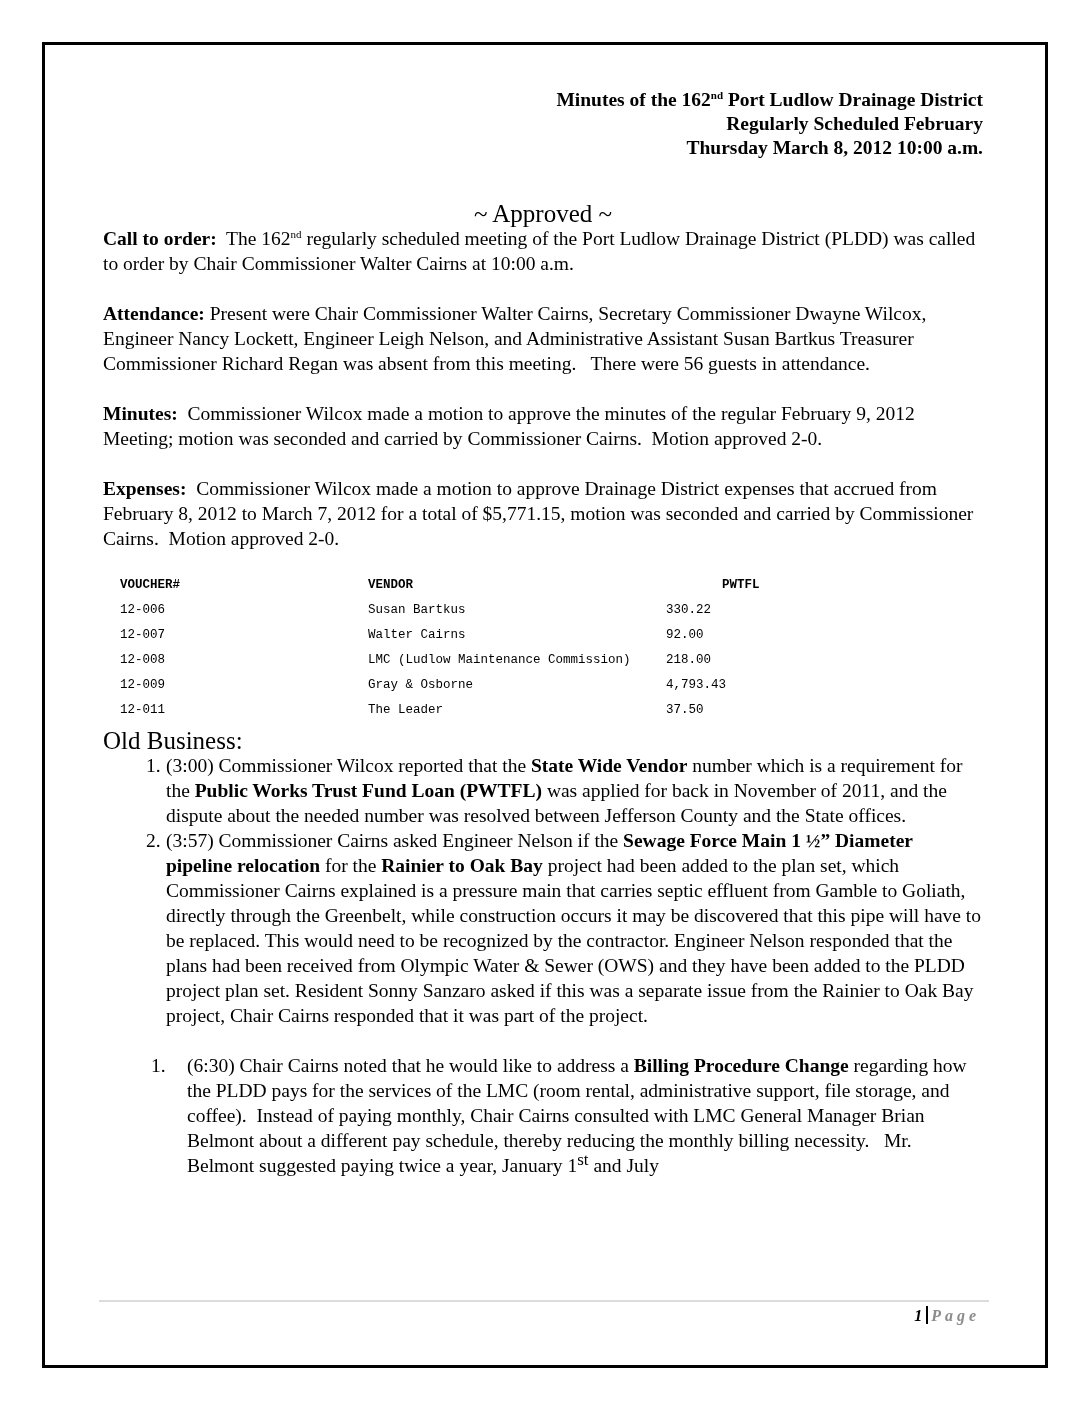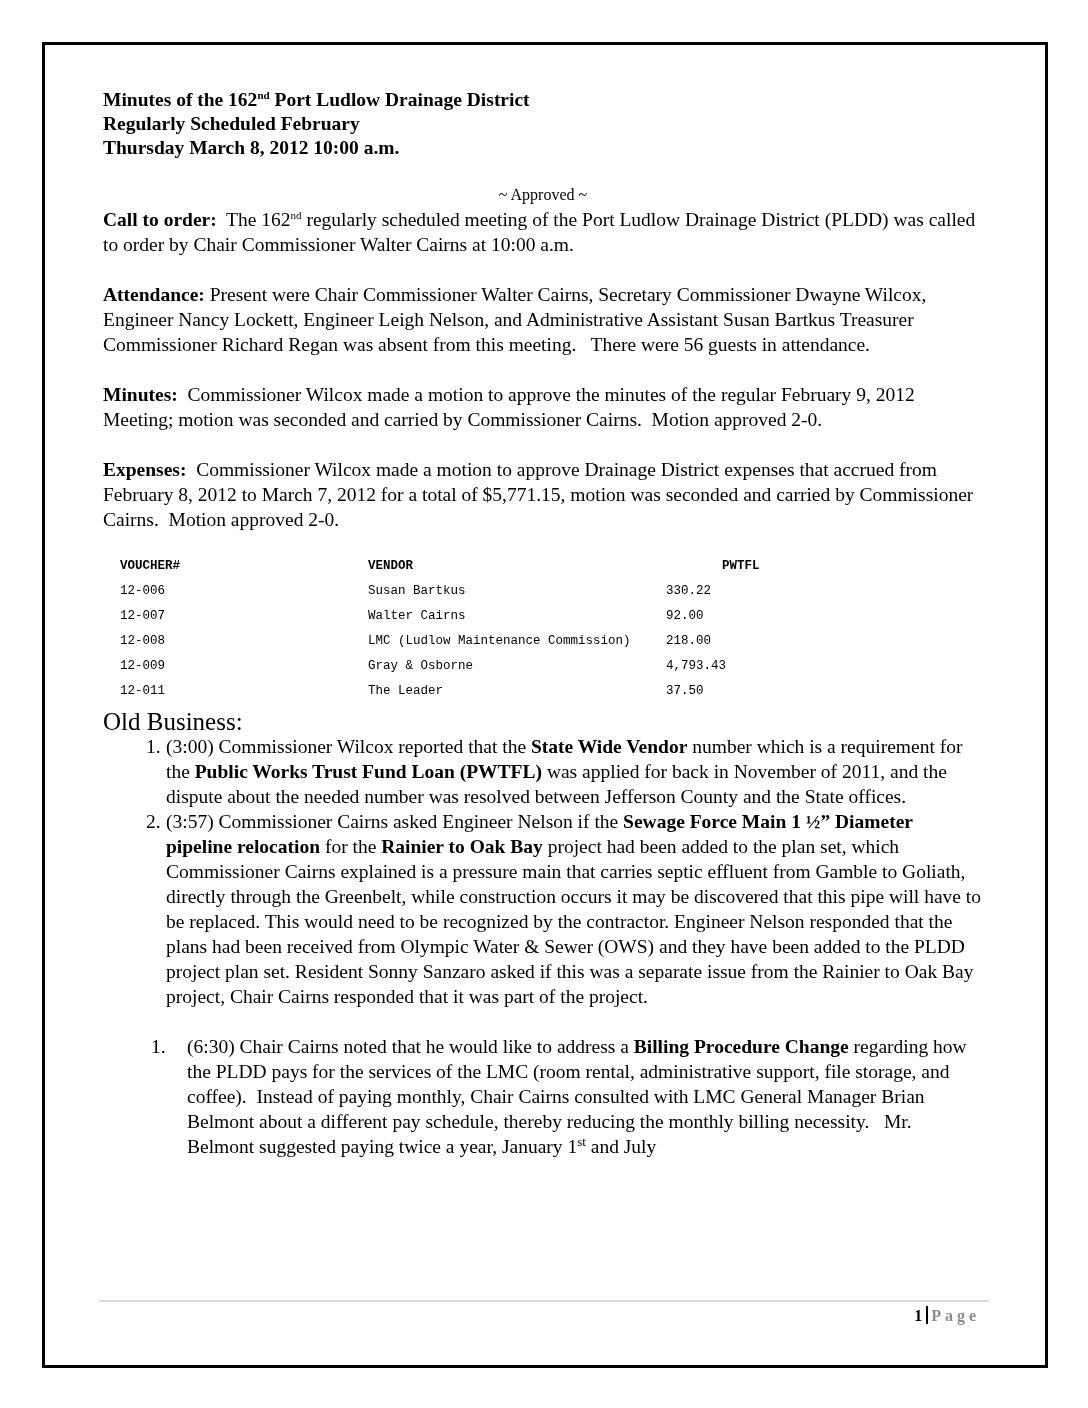--- a/index.html
+++ b/index.html
@@ -1,44 +1,44 @@
 <!DOCTYPE html>
 <html><head>
 <meta charset="utf-8">
 <style>
   html, body { margin: 0; padding: 0; background: #ffffff; }
   body { width: 1088px; height: 1408px; position: relative; overflow: hidden;
          font-family: "Liberation Serif", "DejaVu Serif", serif; color: #000; }
   .page-border { position: absolute; left: 42px; top: 42px; width: 1000px; height: 1320px;
                  border: 3px solid #000; box-sizing: content-box; }
   .content { position: absolute; left: 103px; top: 88px; width: 880px; }
-  .title { text-align: left; font-weight: bold; font-size: 19.5px; line-height: 24px; }
+  .title { text-align: right; font-weight: bold; font-size: 19.5px; line-height: 24px; }
   .title sup { font-size: 11px; line-height: 0; }
-  .approved { text-align: center; font-size: 16px; line-height: 24px; margin-top: 23px; }
+  .approved { text-align: center; font-size: 25px; line-height: 24px; margin-top: 42px; }
   p.para { margin: 0; font-size: 19.5px; line-height: 25px; }
   p.para sup { font-size: 11px; line-height: 0; }
   .gap { height: 25px; }
   b { font-weight: bold; }
   table.vouchers { border-collapse: collapse; margin-top: 22px; margin-left: 17px;
                    font-size: 12.5px; font-family: Liberation Mono, monospace; }
   table.vouchers th, table.vouchers td { padding: 0; height: 25px; vertical-align: middle; text-align: left; }
   table.vouchers th { font-weight: bold; height: 24px; }
   .c1 { width: 248px; }
   .c2 { width: 298px; margin-top: 21px; }
   .c3 { width: 160px; }
   th.c3 { padding-left: 56px !important; }
   .section-head { font-weight: normal; font-size: 25px; line-height: 25px; margin-top: 6px; }
   ol.items { margin: 0; padding: 0; list-style: none; }
   ol.items li { position: relative; padding-left: 63px; font-size: 19.5px; line-height: 25px; }
   ol.items li .num { position: absolute; left: 43px; top: 0; }
   ol.items.new li { padding-left: 84px; }
   ol.items.new li .num { left: 48px; }
-  ol.items li sup { font-size: 13px; line-height: 0; }
+  ol.items li sup { font-size: 17px; line-height: 0; }
   .footer-line { position: absolute; left: 99px; top: 1300px; width: 890px; height: 2px; background: #dcdcdc; }
-  .footer { position: absolute; top: 1306px; right: 108px; font-size: 16px; font-weight: bold; line-height: 20px; }
+  .footer { position: absolute; top: 1306px; right: 108px; font-size: 16px; font-weight: bold; line-height: 20px; font-style: italic; }
   .footer .bar { display: inline-block; width: 2px; height: 18px; background: #000; vertical-align: -3px; margin: 0 3px 0 4px; }
   .footer .page-word { color: #8c8c8c; letter-spacing: 4px; }
 </style>
 </head>
 <body>
 
 <div class="page-border"></div>
 
 <div class="content">
 

